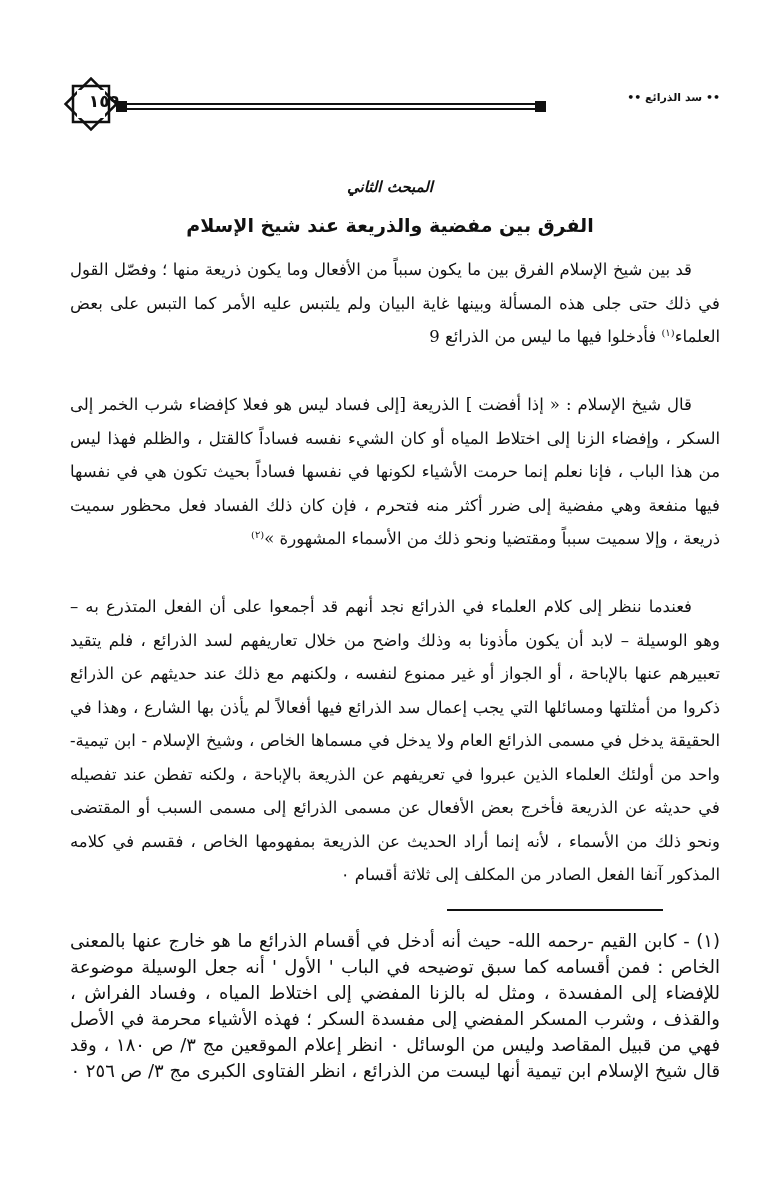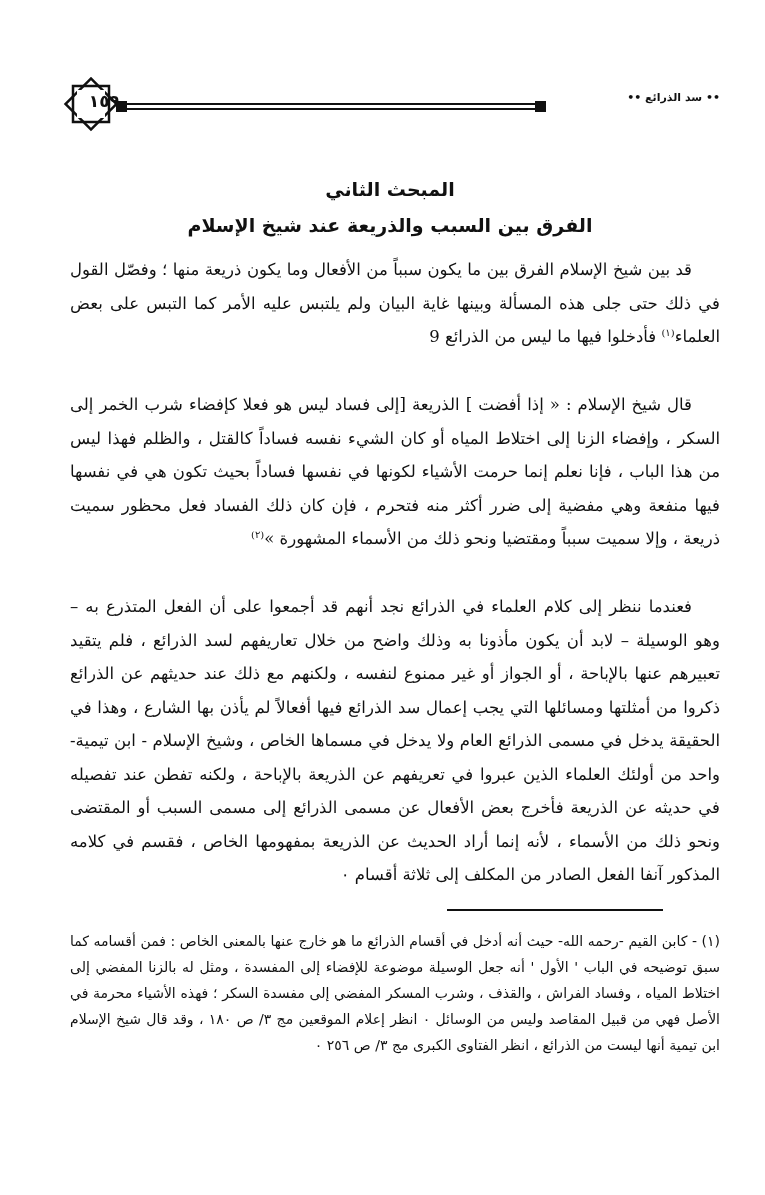--- a/index.html
+++ b/index.html
@@ -15,34 +15,34 @@
   .sq { position: absolute; top: 2px; width: 11px; height: 11px; background: #111; }
   .sq.l { left: 0; } .sq.r { right: 0; }
   .rule-line { position: absolute; left: 11px; right: 11px; top: 4px; height: 2px; background: #111; }
   .rule-line.b { top: 9px; height: 1.5px; }
   .running-title { position: absolute; right: 0; top: 16px; direction: rtl;
                    font-family: "DejaVu Sans", sans-serif; font-size: 11px; font-weight: bold; white-space: nowrap; }
   .dots { letter-spacing: -3px; }
 
   .heading { position: absolute; left: 60px; width: 660px; text-align: center; direction: rtl;
              font-family: "DejaVu Sans", sans-serif; font-weight: bold; }
-  .h1 { top: 178px; font-size: 19px; }
+  .h1 { top: 178px; font-size: 15px; font-style: italic; }
   .h2 { top: 214px; font-size: 19px; }
 
   .body-text { position: absolute; left: 70px; width: 650px; direction: rtl; text-align: justify;
                font-family: "DejaVu Serif", serif; font-size: 16.5px; line-height: 33.5px; }
   .para { margin: 0; text-indent: 28px; text-align-last: right; }
   .p1 { top: 253px; }
   .p2 { top: 388px; }
   .p3 { top: 590px; }
   sup { font-size: 10px; line-height: 0; }
 
   .fn-rule { position: absolute; left: 447px; top: 909px; width: 216px; height: 2px; background: #111; }
   .footnotes { position: absolute; left: 70px; top: 928px; width: 650px; direction: rtl; text-align: justify;
-               font-family: "DejaVu Sans", sans-serif; font-size: 14px; line-height: 26px; }
+               font-family: "DejaVu Sans", sans-serif; font-size: 18px; line-height: 26px; }
   .fn { margin: 0; text-align-last: right; }
 </style>
 </head>
 <body>
 
 <div class="page">
 
   <div class="header">
     <div class="page-num-badge">
       <svg width="58" height="58" viewBox="0 0 58 58">
@@ -61,21 +61,21 @@
     </div>
 
     <div class="running-title">
       <span class="dots">••</span>
       <span>سد الذرائع</span>
       <span class="dots">••</span>
     </div>
   </div>
 
   <div class="heading h1">المبحث الثاني</div>
-  <div class="heading h2">الفرق بين السبب والذريعة عند شيخ الإسلام</div>
+  <div class="heading h2">الفرق بين مفضية والذريعة عند شيخ الإسلام</div>
 
   <div class="body-text p1">
     <p class="para"><span>قد بين شيخ الإسلام الفرق بين ما يكون سبباً من الأفعال وما يكون ذريعة منها ؛ وفصّل القول في ذلك حتى جلى هذه المسألة وبينها غاية البيان ولم يلتبس عليه الأمر كما التبس على بعض العلماء</span><sup>(١)</sup><span> فأدخلوا فيها ما ليس من الذرائع 9</span></p>
   </div>
 
   <div class="body-text p2">
     <p class="para"><span>قال شيخ الإسلام : « إذا أفضت ] الذريعة [إلى فساد ليس هو فعلا كإفضاء شرب الخمر إلى السكر ، وإفضاء الزنا إلى اختلاط المياه أو كان الشيء نفسه فساداً كالقتل ، والظلم فهذا ليس من هذا الباب ، فإنا نعلم إنما حرمت الأشياء لكونها في نفسها فساداً بحيث تكون هي في نفسها فيها منفعة وهي مفضية إلى ضرر أكثر منه فتحرم ، فإن كان ذلك الفساد فعل محظور سميت ذريعة ، وإلا سميت سبباً ومقتضيا ونحو ذلك من الأسماء المشهورة »</span><sup>(٢)</sup></p>
   </div>
 
   <div class="body-text p3">

